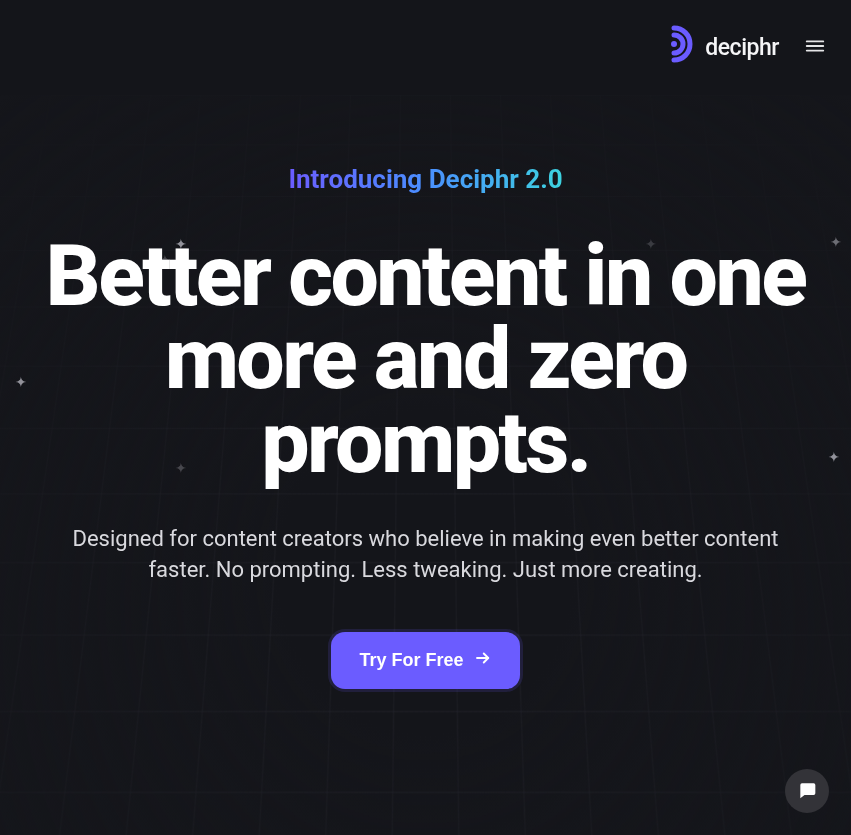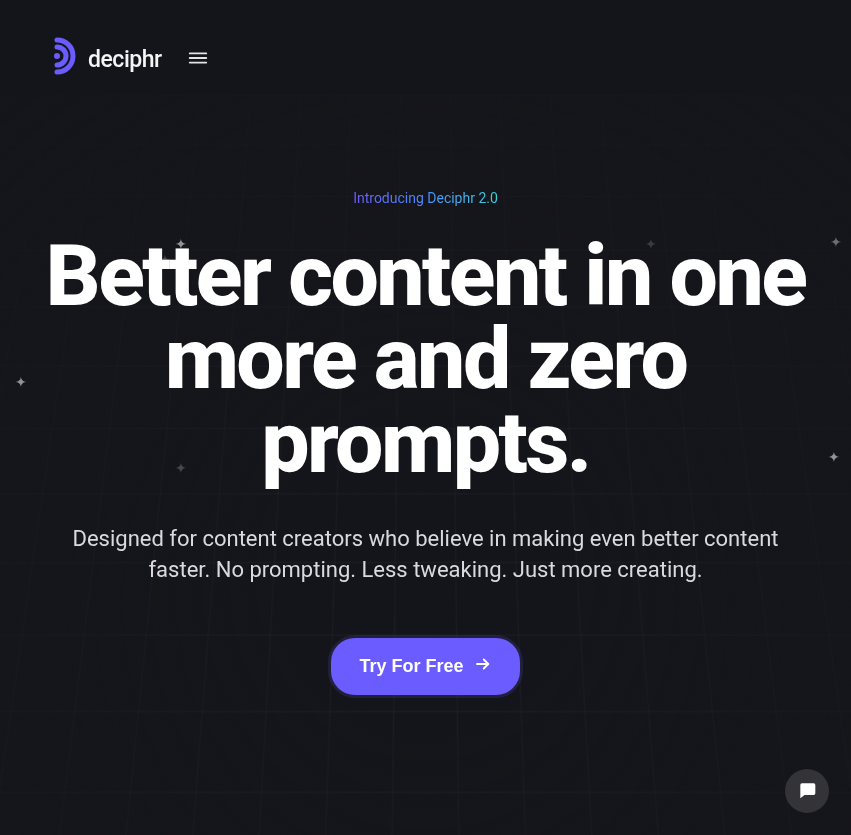--- a/index.html
+++ b/index.html
@@ -61,22 +61,22 @@
     .sparkle.s3 { top: 380px; left: 18px; }
     .sparkle.s4 { top: 466px; left: 178px; opacity: 0.4; }
     .sparkle.s5 { top: 242px; left: 648px; opacity: 0.3; }
     .sparkle.s6 { top: 240px; right: 8px; opacity: 0.7; }
     .sparkle.s7 { top: 455px; right: 10px; }
 
     
     .header {
       display: flex;
       align-items: center;
-      justify-content: flex-start;
-      padding: 36px;
+      justify-content: flex-end;
+      padding: 24px;
       position: relative;
       z-index: 10;
       gap: 24px;
     }
 
     .logo {
       display: flex;
       align-items: center;
       gap: 10px;
     }
@@ -112,59 +112,59 @@
 
     
     .hero {
       position: relative;
       z-index: 5;
       text-align: center;
       padding: 70px 20px 0;
     }
 
     .eyebrow {
-      font-size: 14px;
-      font-weight: 400;
+      font-size: 26px;
+      font-weight: 700;
       background: linear-gradient(90deg, #6b5cff 0%, #4a8fff 50%, #3dd3e0 100%);
       -webkit-background-clip: text;
       background-clip: text;
       -webkit-text-fill-color: transparent;
       display: inline-block;
-      margin-bottom: 28px;
+      margin-bottom: 40px;
     }
 
     .headline {
       font-size: 86px;
       font-weight: 800;
       line-height: 0.97;
       letter-spacing: -0.03em;
       color: #ffffff;
       margin: 0 auto;
       max-width: 780px;
     }
 
     .subhead {
       font-size: 22px;
       font-weight: 400;
       line-height: 1.4;
       color: #d9d9de;
       max-width: 720px;
-      margin: 40px auto 8px;
+      margin: 40px auto 2px;
     }
 
     .cta {
       display: inline-flex;
       align-items: center;
       gap: 10px;
       background-color: #6b5cff;
       color: #ffffff;
       font-size: 18px;
       font-weight: 600;
       padding: 17px 28px;
-      border-radius: 24px;
+      border-radius: 14px;
       border: none;
       cursor: pointer;
       margin-top: 44px;
       box-shadow: 0 0 0 3px rgba(107, 92, 255, 0.15);
     }
 
     .cta svg {
       width: 18px;
       height: 18px;
     }

